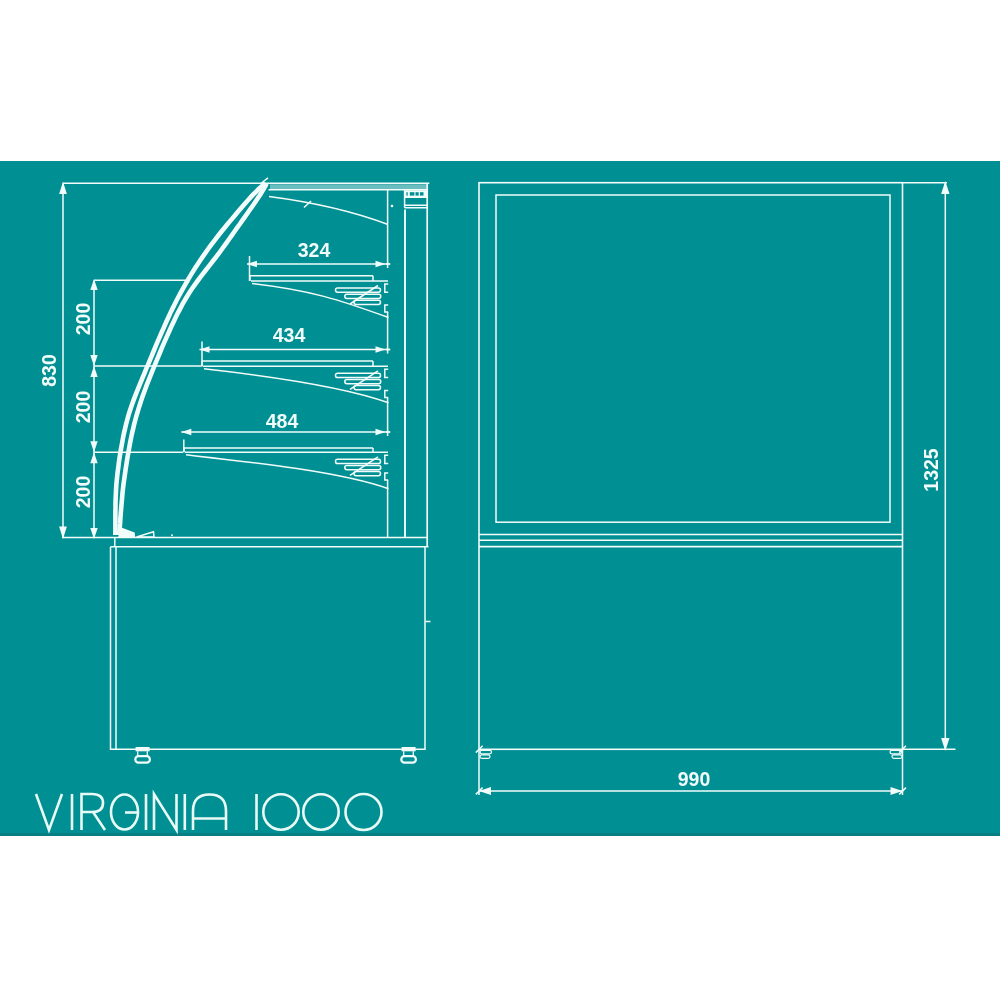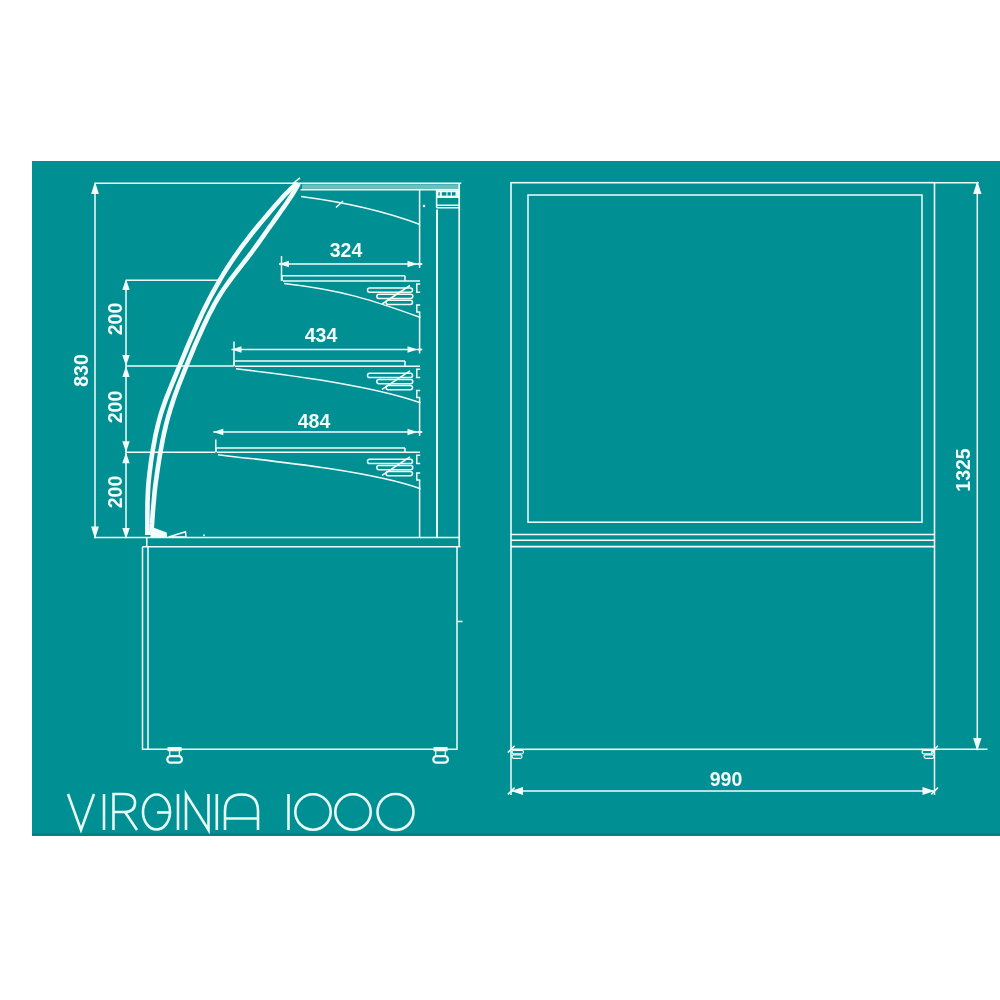--- a/index.html
+++ b/index.html
@@ -1,17 +1,17 @@
 <!DOCTYPE html>
 <html><head>
 <meta charset="utf-8">
 <style>
   html,body { margin:0; padding:0; background:#ffffff; }
   #page { position:relative; width:892px; height:1000px; background:#ffffff;
-          font-family:"Liberation Sans", sans-serif;margin-left:32px; }
+          font-family:"Liberation Sans", sans-serif; }
   svg { display:block; }
 </style>
 </head>
 <body>
 <div id="page">
 <svg width="1000" height="1000" viewBox="0 0 1000 1000">
 
 <rect x="0" y="161" width="1000" height="675" fill="#008f93"></rect>
 
 <rect x="0" y="833" width="1000" height="3" fill="#0a7f83"></rect>

